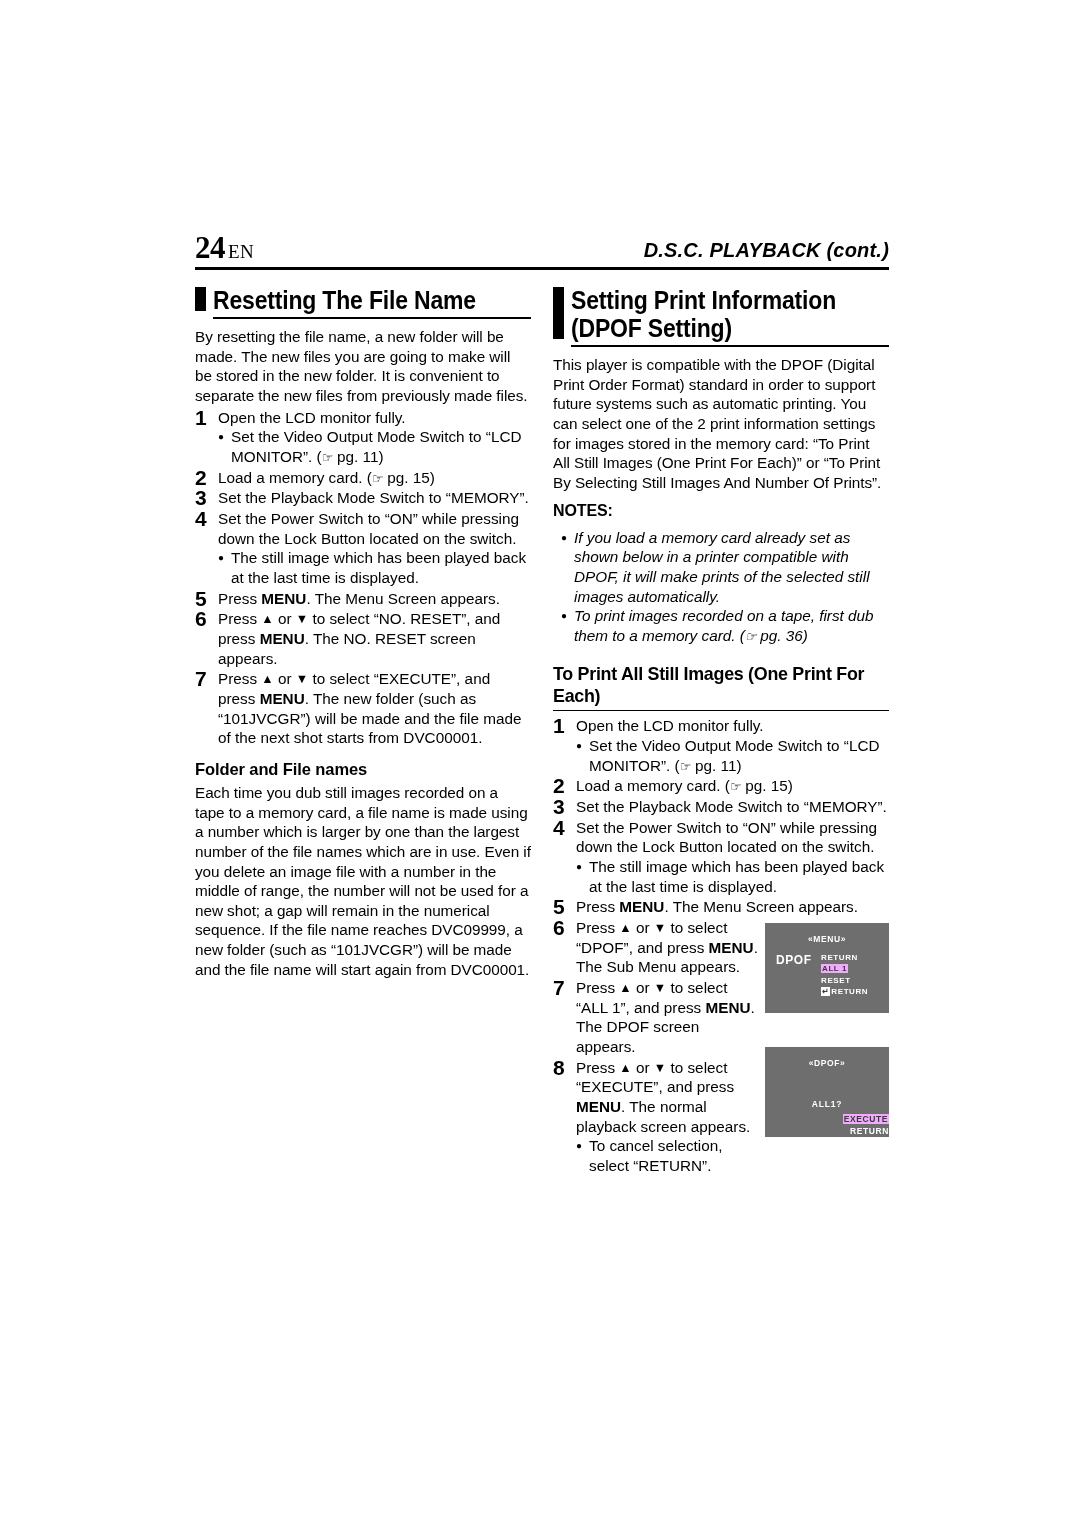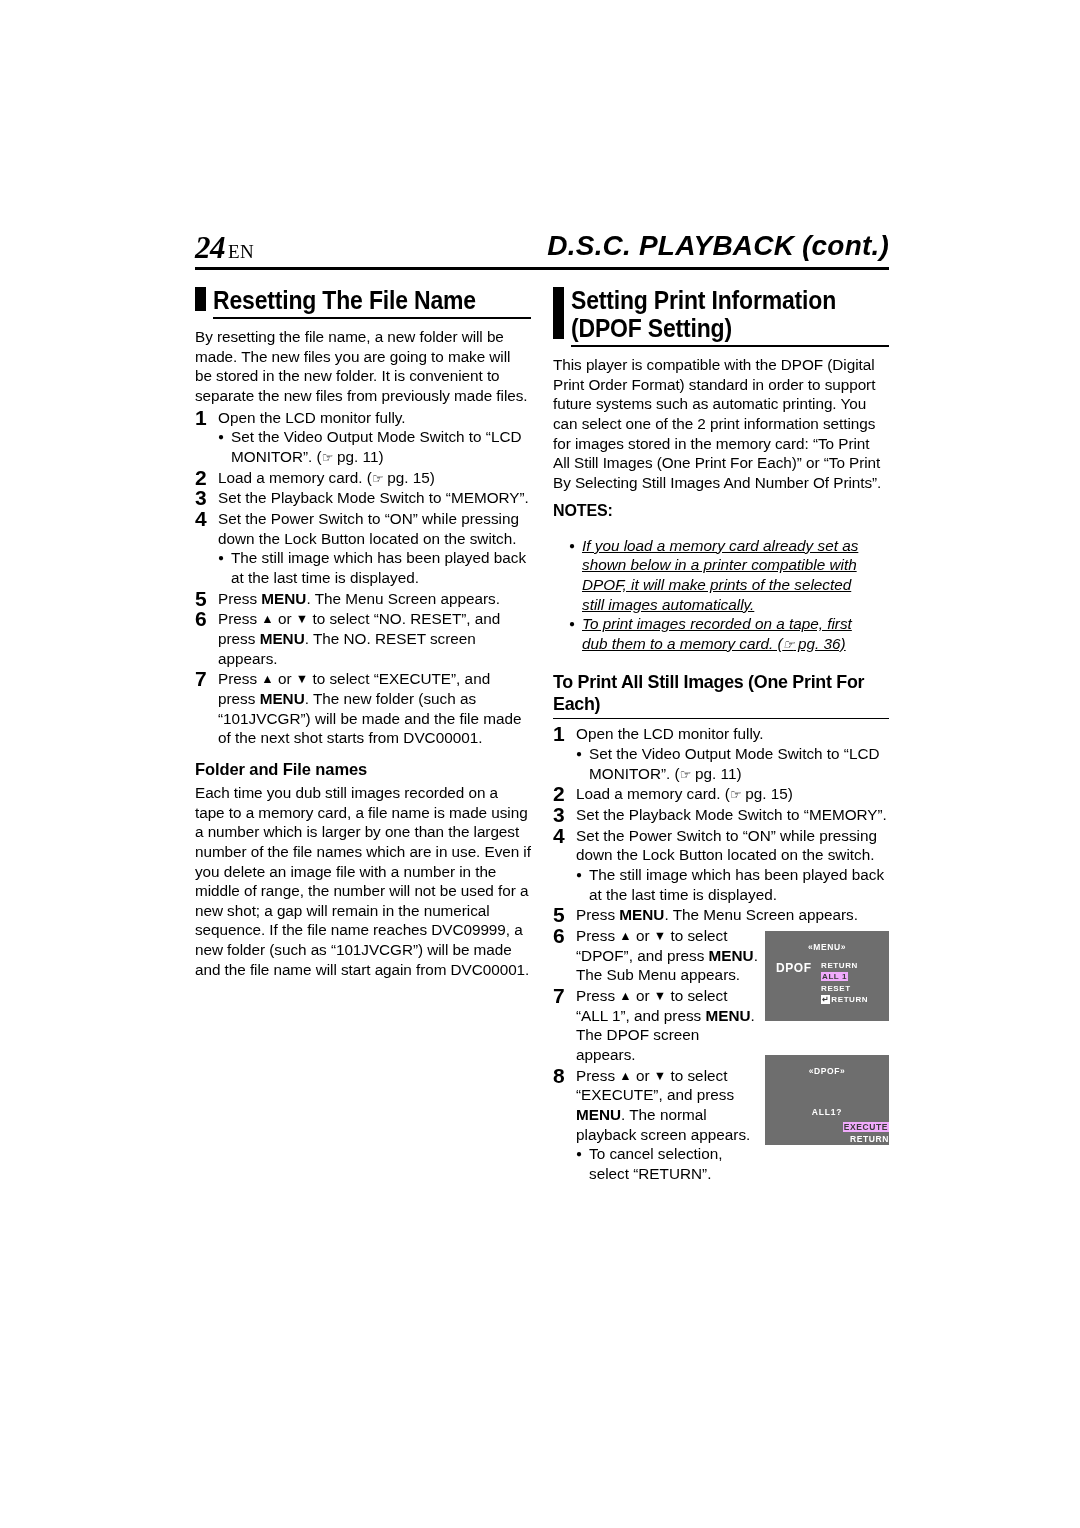--- a/index.html
+++ b/index.html
@@ -29,39 +29,38 @@
     height: 42px;
   }
   .folio {
     position: absolute;
     left: 0;
     bottom: 4px;
     white-space: nowrap;
   }
   .folio-num {
     font-family: "Liberation Serif", serif;
-    font-style: italic;
     font-weight: bold;
     font-size: 31px;
     letter-spacing: -0.5px;
   }
   .folio-en {
     font-family: "Liberation Serif", serif;
     font-size: 19px;
     letter-spacing: 0.3px;
     margin-left: 3px;
   }
   .chaptitle {
     position: absolute;
     right: 0;
     bottom: 8px;
     font-family: "Liberation Sans", sans-serif;
     font-weight: bold;
     font-style: italic;
-    font-size: 28px;
+    font-size: 20px;
     letter-spacing: 0.2px;
     white-space: nowrap;
   }
   .head-rule {
     position: absolute;
     left: 0;
     right: 0;
     bottom: 0;
     height: 3.5px;
     background: #000;
@@ -184,24 +183,23 @@
 
   
   h3.notes-title {
     margin: 9px 0 0 0;
     font-family: "Liberation Sans", sans-serif;
     font-weight: bold;
     font-size: 16px;
     letter-spacing: -0.1px;
   }
   ul.notes {
-    margin: 16px;
+    margin: 8px;
     padding: 0;
     list-style: none;
-    text-decoration: underline;
   }
   ul.notes > li {
     position: relative;
     padding-left: 13px;
     font-size: 15.3px;
     line-height: 1.285;
     font-style: italic;
   }
   ul.notes > li::before {
     content: "\25CF";

